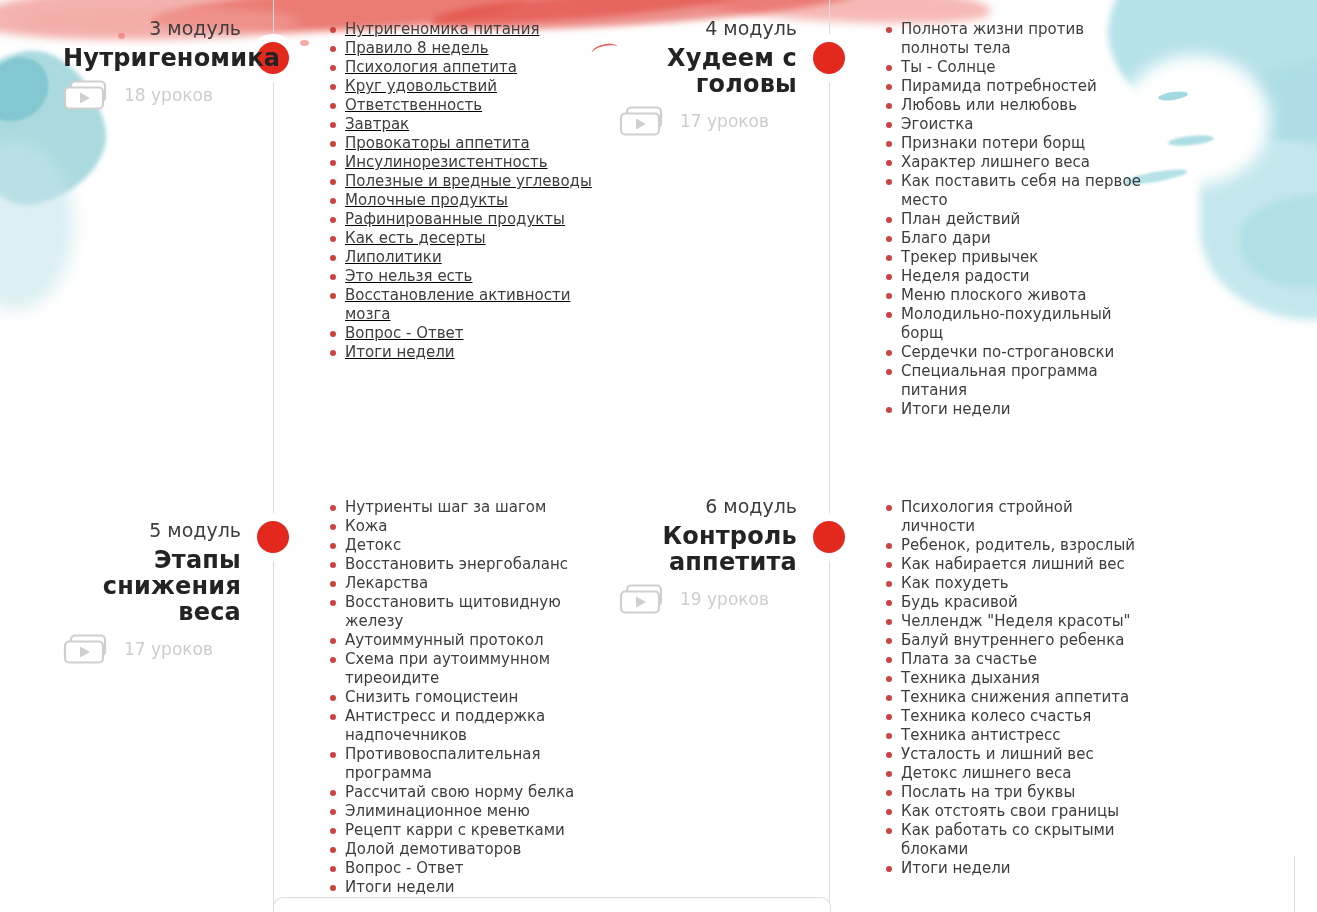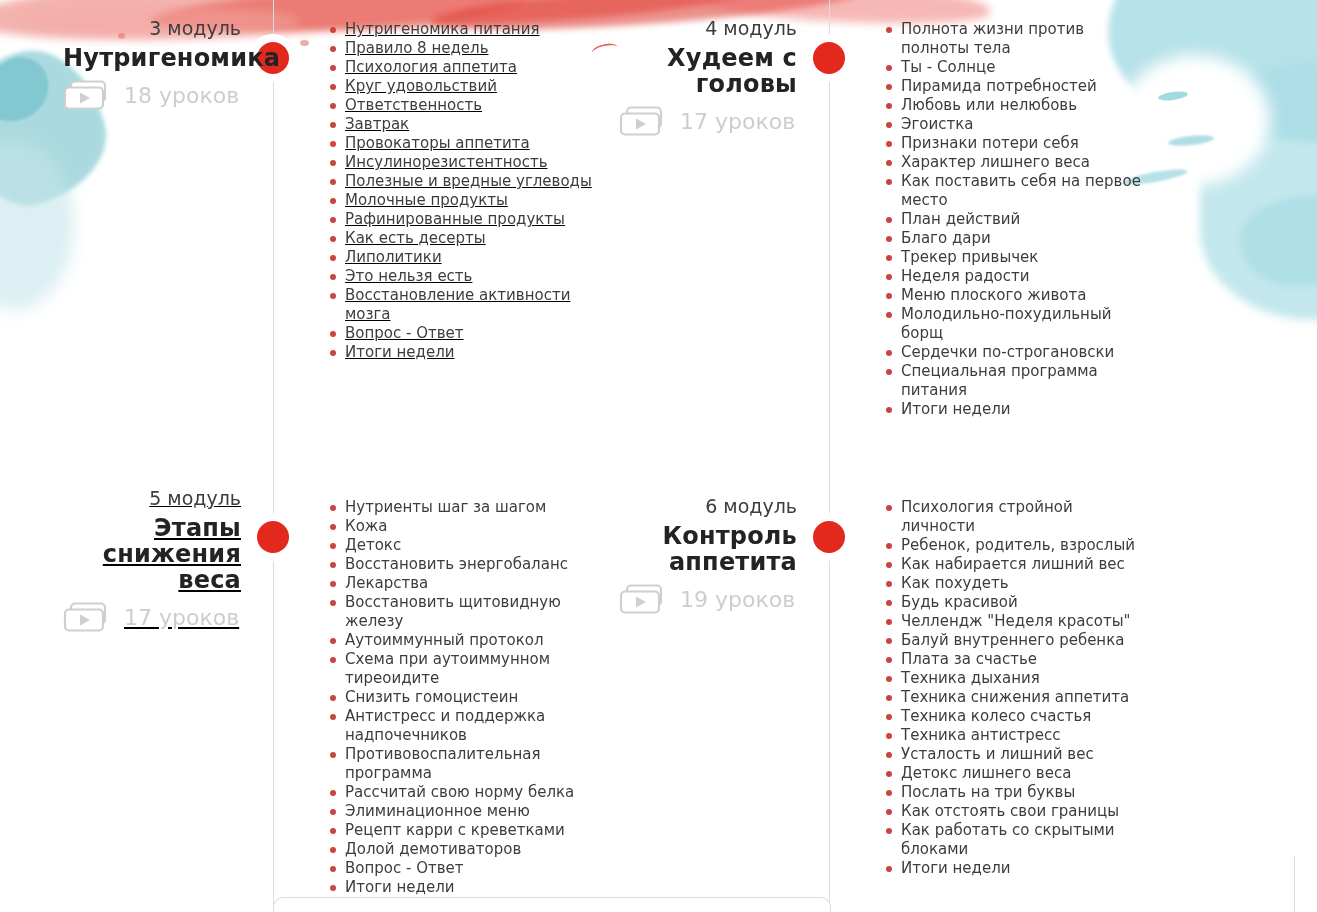--- a/index.html
+++ b/index.html
@@ -61,32 +61,32 @@
     border:1px solid var(--line-gray);border-bottom:none;border-radius:10px 10px 0 0;background:#fff;}
   .stub{position:absolute;left:1294px;top:856px;width:1px;height:56px;background:var(--line-gray);z-index:1;}
   .dot{position:absolute;width:32px;height:32px;border-radius:50%;
     background:var(--accent-red);box-shadow:0 0 0 8px #fff;z-index:3;}
   
   .mod-header{position:absolute;width:178px;text-align:right;z-index:4;}
   .mod-number{font-size:19px;line-height:24px;font-weight:400;color:var(--text-dark);}
   .mod-title{font-size:24px;line-height:26px;font-weight:800;color:var(--title-dark);
     margin:5px 0 0;letter-spacing:.2px;}
   .mod-meta{margin-top:9px;display:flex;align-items:center;gap:13px;}
-  .mod-count{font-size:22px;font-weight:500;color:var(--muted-gray);}
+  .mod-count{font-size:17px;font-weight:500;color:var(--muted-gray);}
   .lessons-icon{flex:0 0 auto;}
   .lessons{position:absolute;z-index:4;list-style:none;margin:0;padding:0;}
   .lessons li{display:flex;align-items:flex-start;font-size:15px;line-height:19px;color:var(--text-dark);}
   .lessons .bullet{flex:0 0 6px;width:6px;height:6px;border-radius:50%;
     background:var(--bullet-red);margin:7px 9px 0 0;}
   
   .m3 .mod-header{left:63px;top:16px;}   .m3 .dot{left:257px;top:42px;}
   .m3 .lessons{left:330px;top:20px;width:277px;text-decoration:underline;}
   .m4 .mod-header{left:619px;top:16px;}  .m4 .dot{left:813px;top:42px;}
   .m4 .lessons{left:886px;top:20px;width:255px;}
-  .m5 .mod-header{left:63px;top:486px;text-decoration:underline;}  .m5 .dot{left:257px;top:521px;}
+  .m5 .mod-header{left:63px;top:518px;}  .m5 .dot{left:257px;top:521px;}
   .m5 .lessons{left:330px;top:498px;width:277px;}
   .m6 .mod-header{left:619px;top:494px;} .m6 .dot{left:813px;top:521px;}
   .m6 .lessons{left:886px;top:498px;width:255px;}
 </style>
 </head>
 <body>
 
 <div class="canvas">
 
   <div class="wc">
@@ -235,21 +235,21 @@
         <li>
           <span class="bullet"></span>
           <span class="lesson-text">Любовь или нелюбовь</span>
         </li>
         <li>
           <span class="bullet"></span>
           <span class="lesson-text">Эгоистка</span>
         </li>
         <li>
           <span class="bullet"></span>
-          <span class="lesson-text">Признаки потери себя</span>
+          <span class="lesson-text">Признаки потери борщ</span>
         </li>
         <li>
           <span class="bullet"></span>
           <span class="lesson-text">Характер лишнего веса</span>
         </li>
         <li>
           <span class="bullet"></span>
           <span class="lesson-text">Как поставить себя на первое место</span>
         </li>
         <li>

